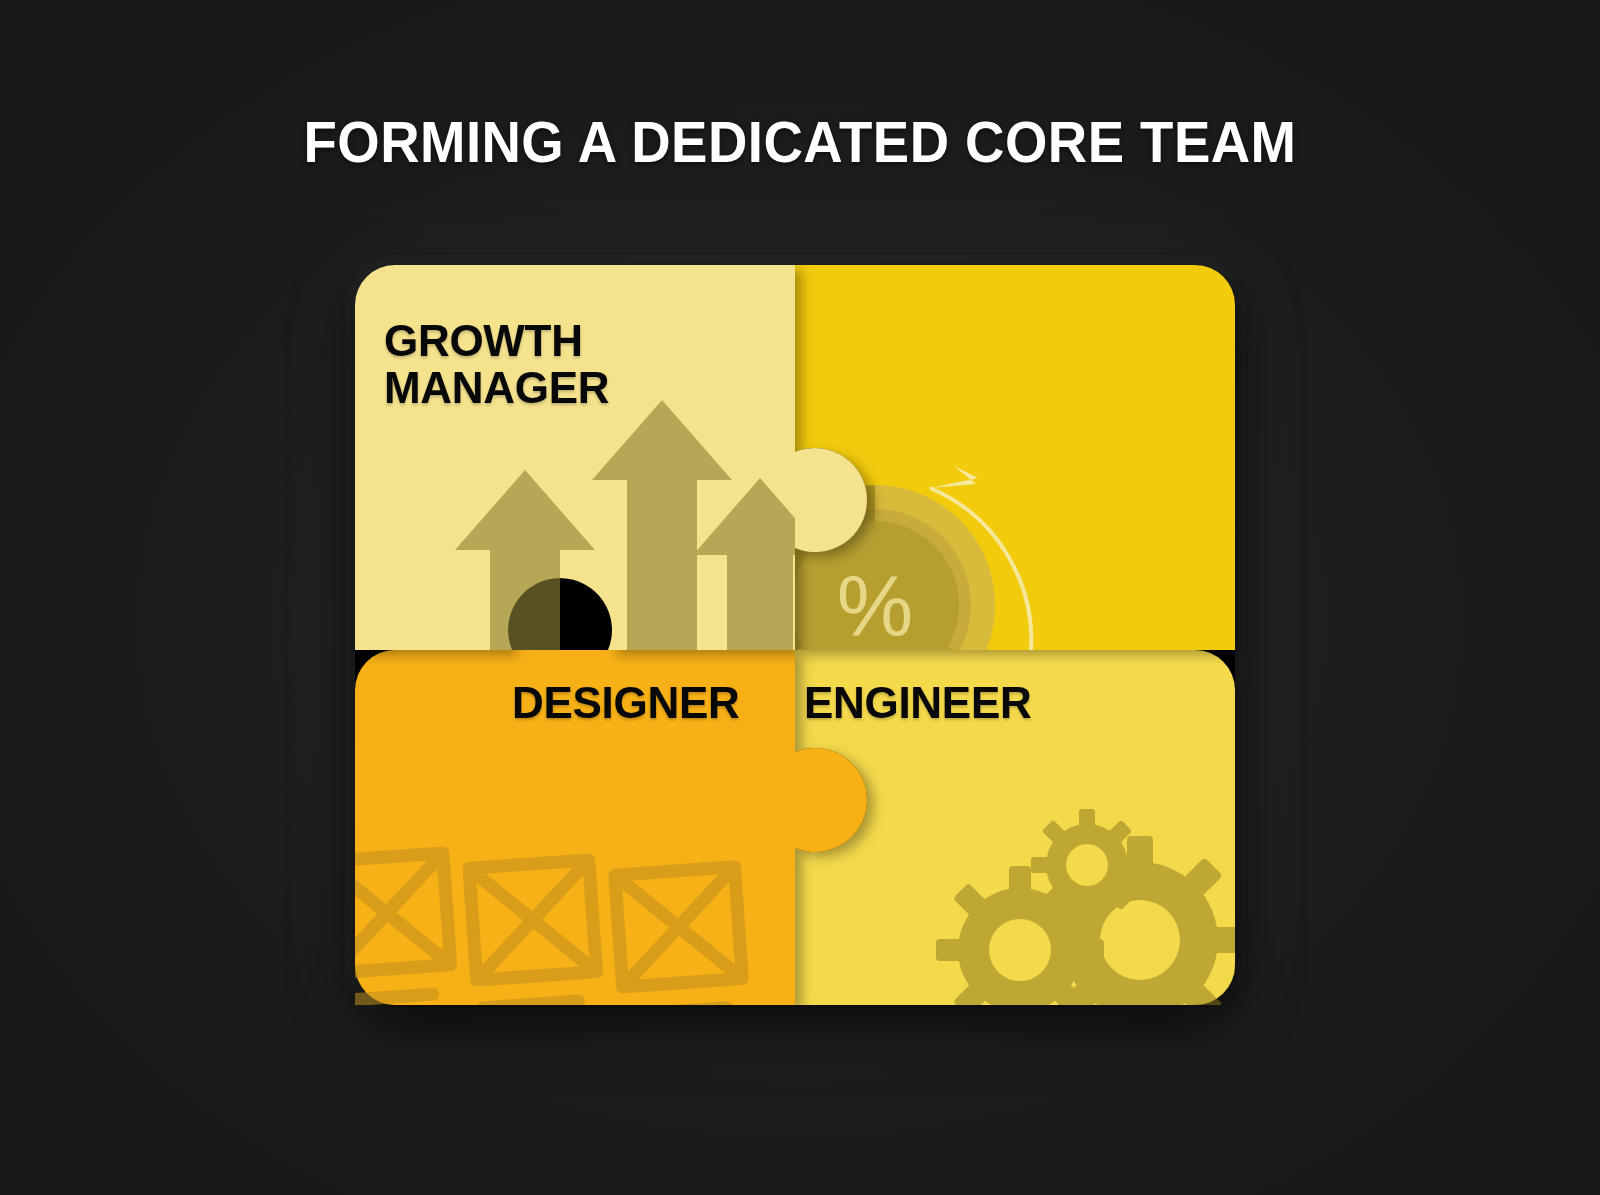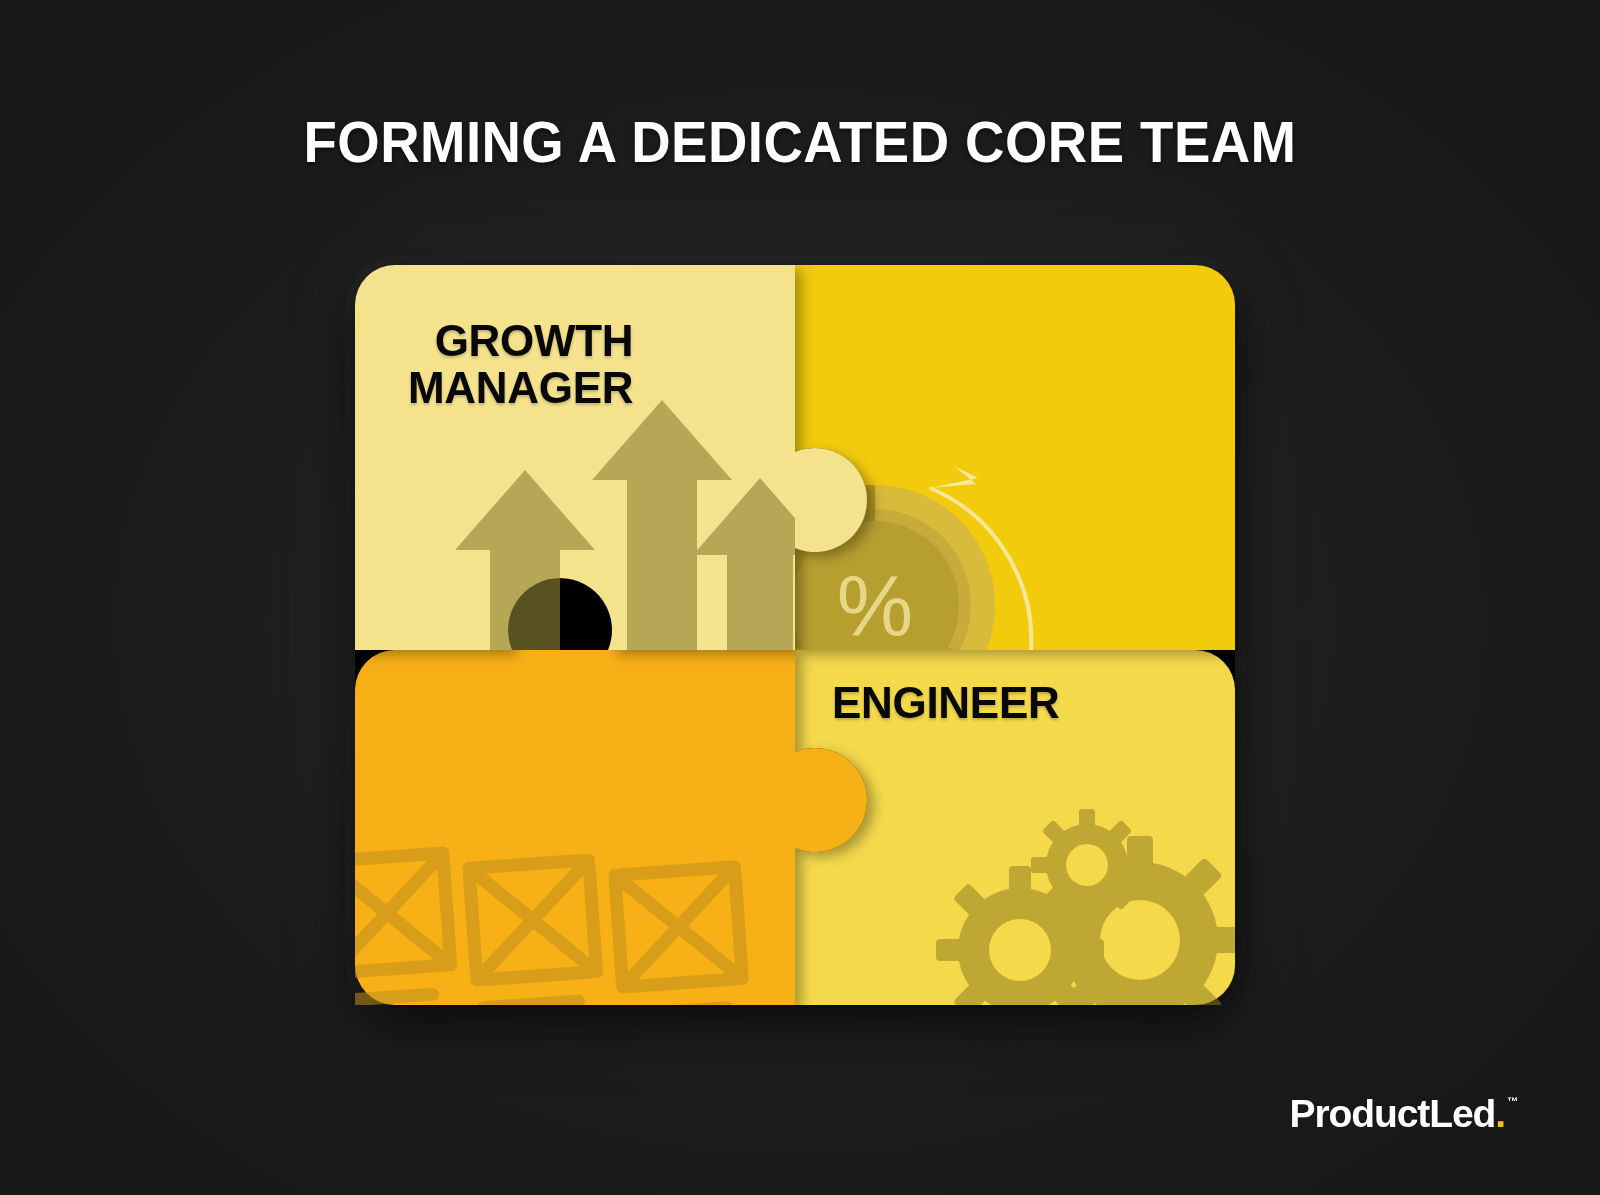--- a/index.html
+++ b/index.html
@@ -67,24 +67,24 @@
     position: absolute;
     color: #080808;
     font-family: "Liberation Sans", sans-serif;
     font-weight: bold;
     font-size: 44px;
     line-height: 1.06;
     letter-spacing: -0.3px;
     white-space: pre-line;
     text-shadow: 0 2px 3px rgba(0,0,0,0.22);
   }
-  .lbl-growth   { left: 408px; top: 318px; text-align: right; }
+  .lbl-growth   { left: 384px; top: 318px; text-align: left; }
   .lbl-data     { left: 830px; top: 318px; width: 370px; text-align: right; }
   .lbl-designer { left: 512px; top: 680px; text-align: left; }
-  .lbl-engineer { left: 832px; top: 680px; text-align: left; }
+  .lbl-engineer { left: 804px; top: 680px; text-align: left; }
 
   
   .logo {
     position: absolute;
     right: 82px;
     bottom: 62px;
     color: #ffffff;
     font-family: "Liberation Sans", sans-serif;
     font-weight: bold;
     font-size: 39px;
@@ -276,22 +276,18 @@
         <path d="M 395 238 L 462 315 L 428 315 L 428 420 L 362 420 L 362 315 L 328 315 Z" fill="#8F8436" transform="translate(35,0)"></path>
       </g>
     </svg>
 
   </div>
 
   <div class="plabel lbl-growth">GROWTH
 MANAGER</div>
 
 
+  <div class="plabel lbl-designer">DESIGNER</div>
 
   <div class="plabel lbl-engineer">ENGINEER</div>
 
-  <div class="logo">
-    <span>ProductLed</span>
-    <span class="dot">.</span>
-    <span class="tm">™</span>
-  </div>
 
 </div>
 
 </body></html>

